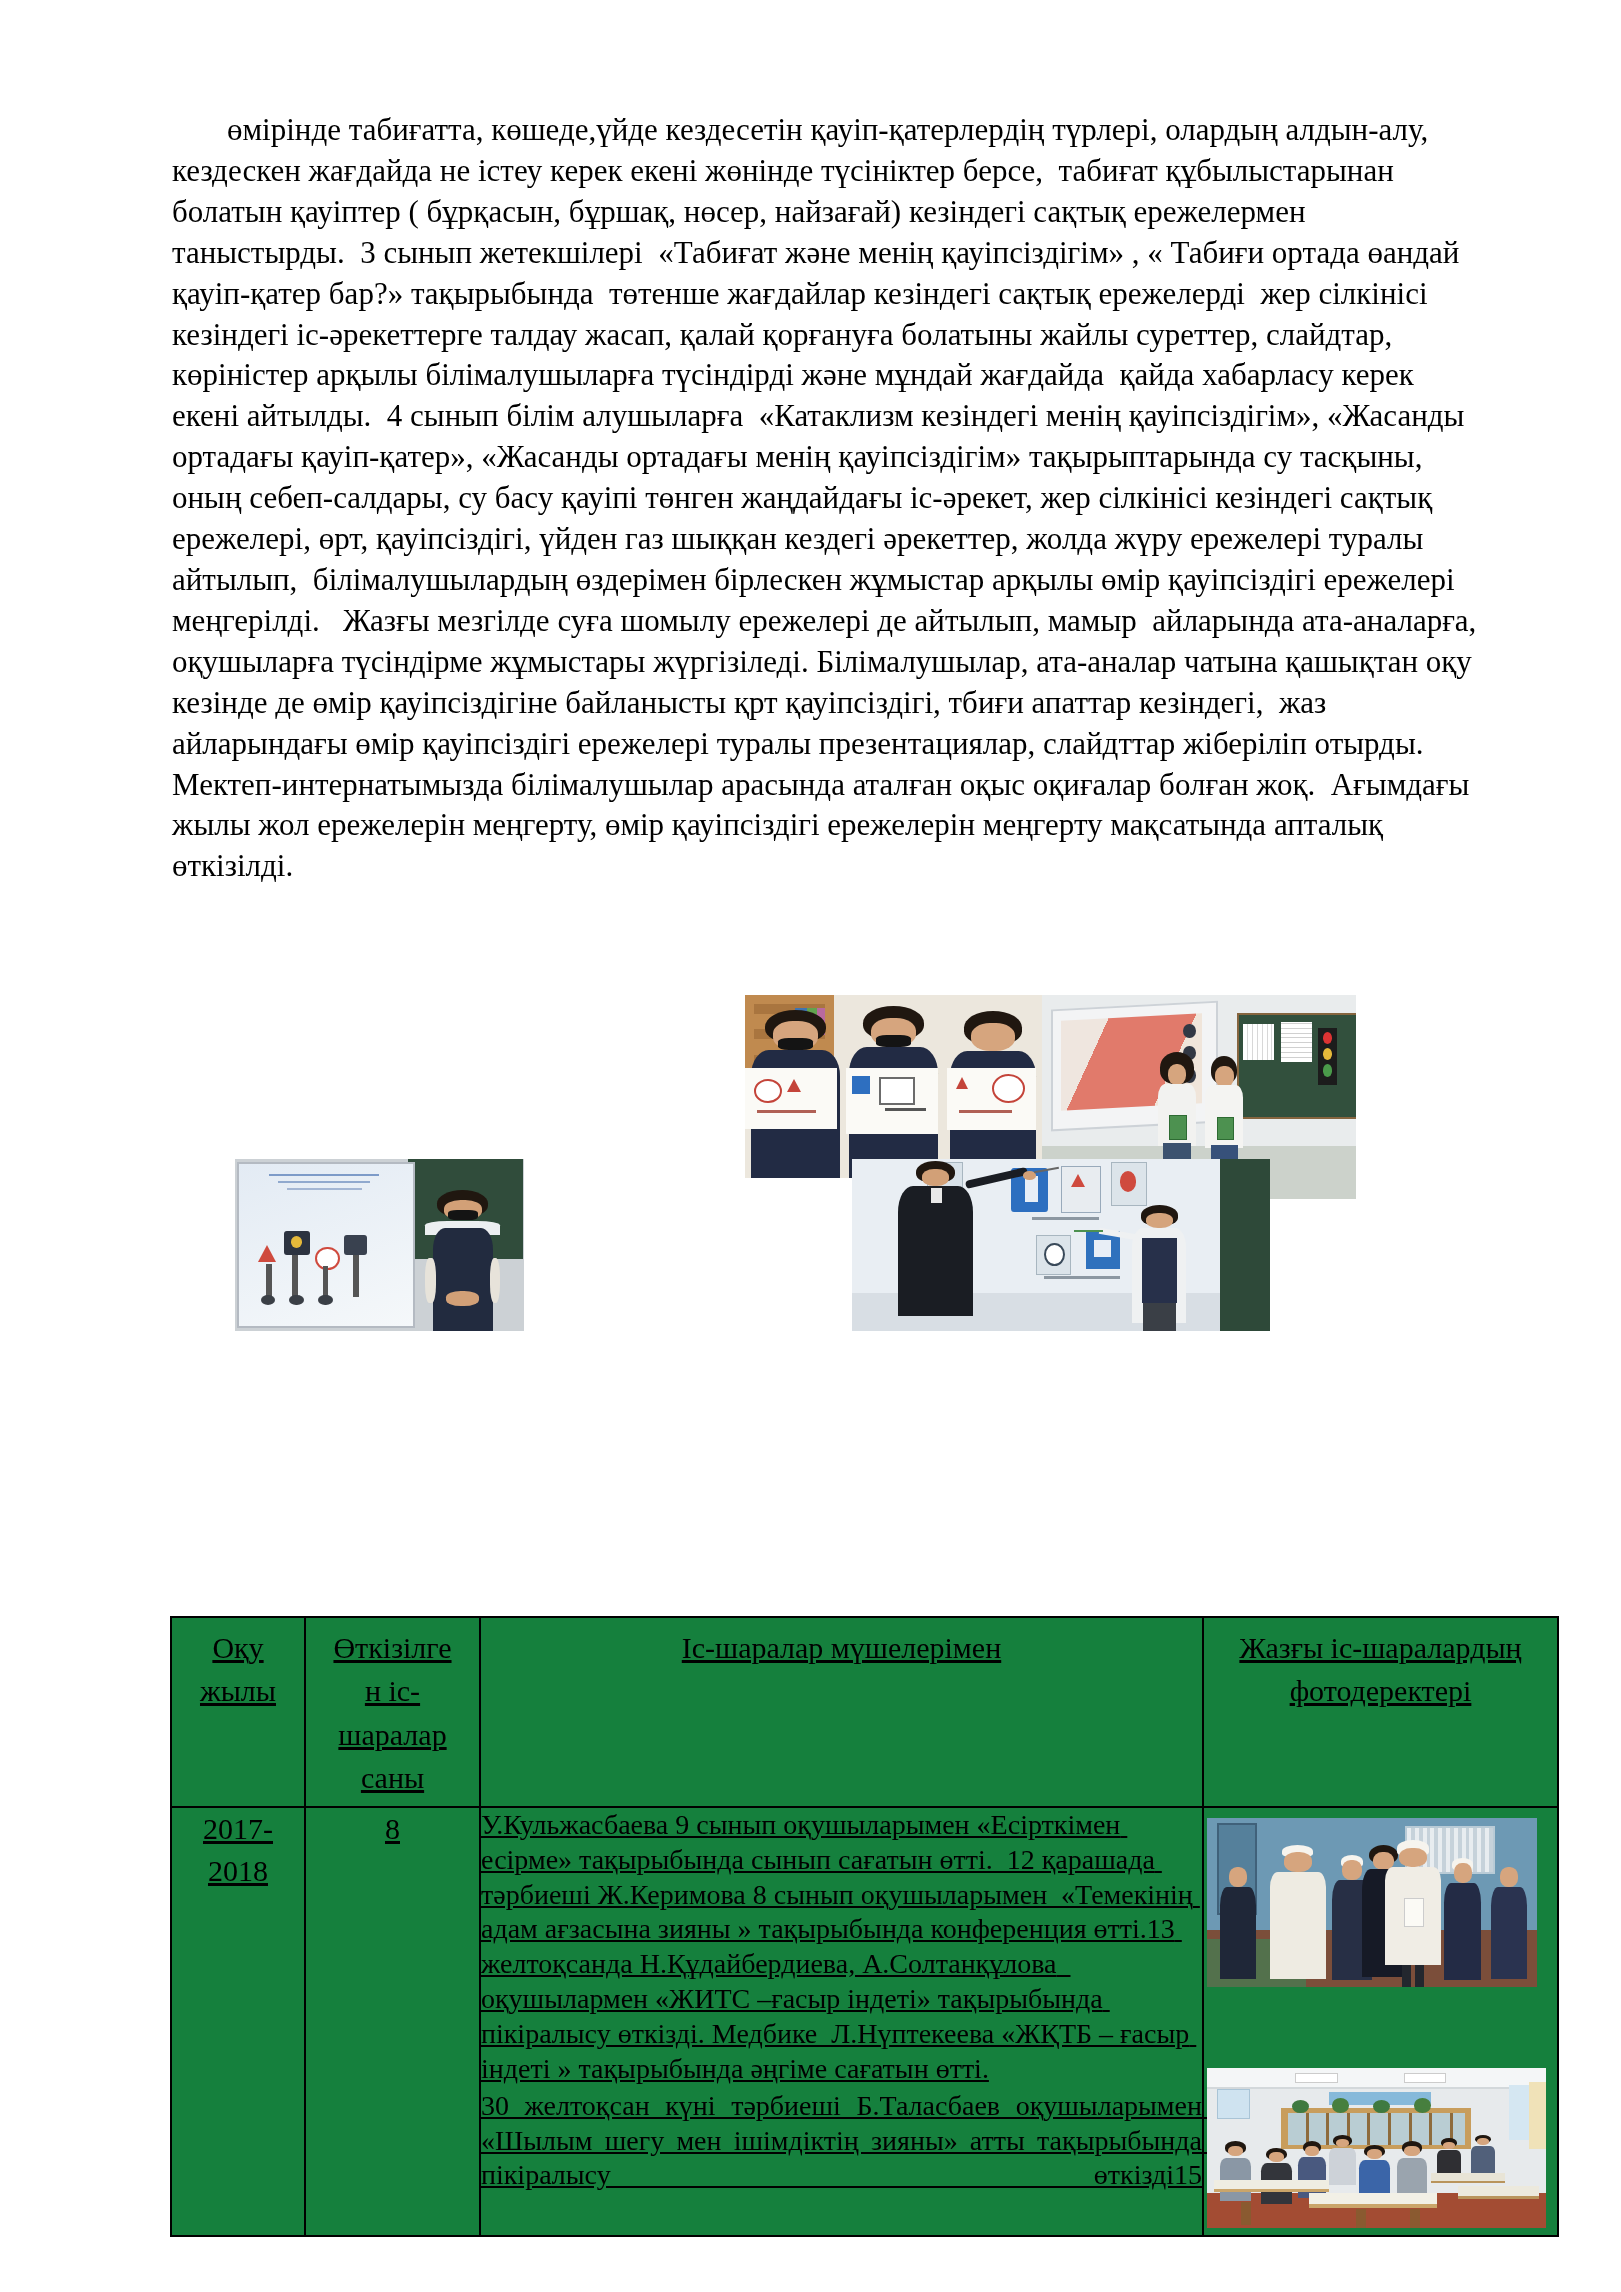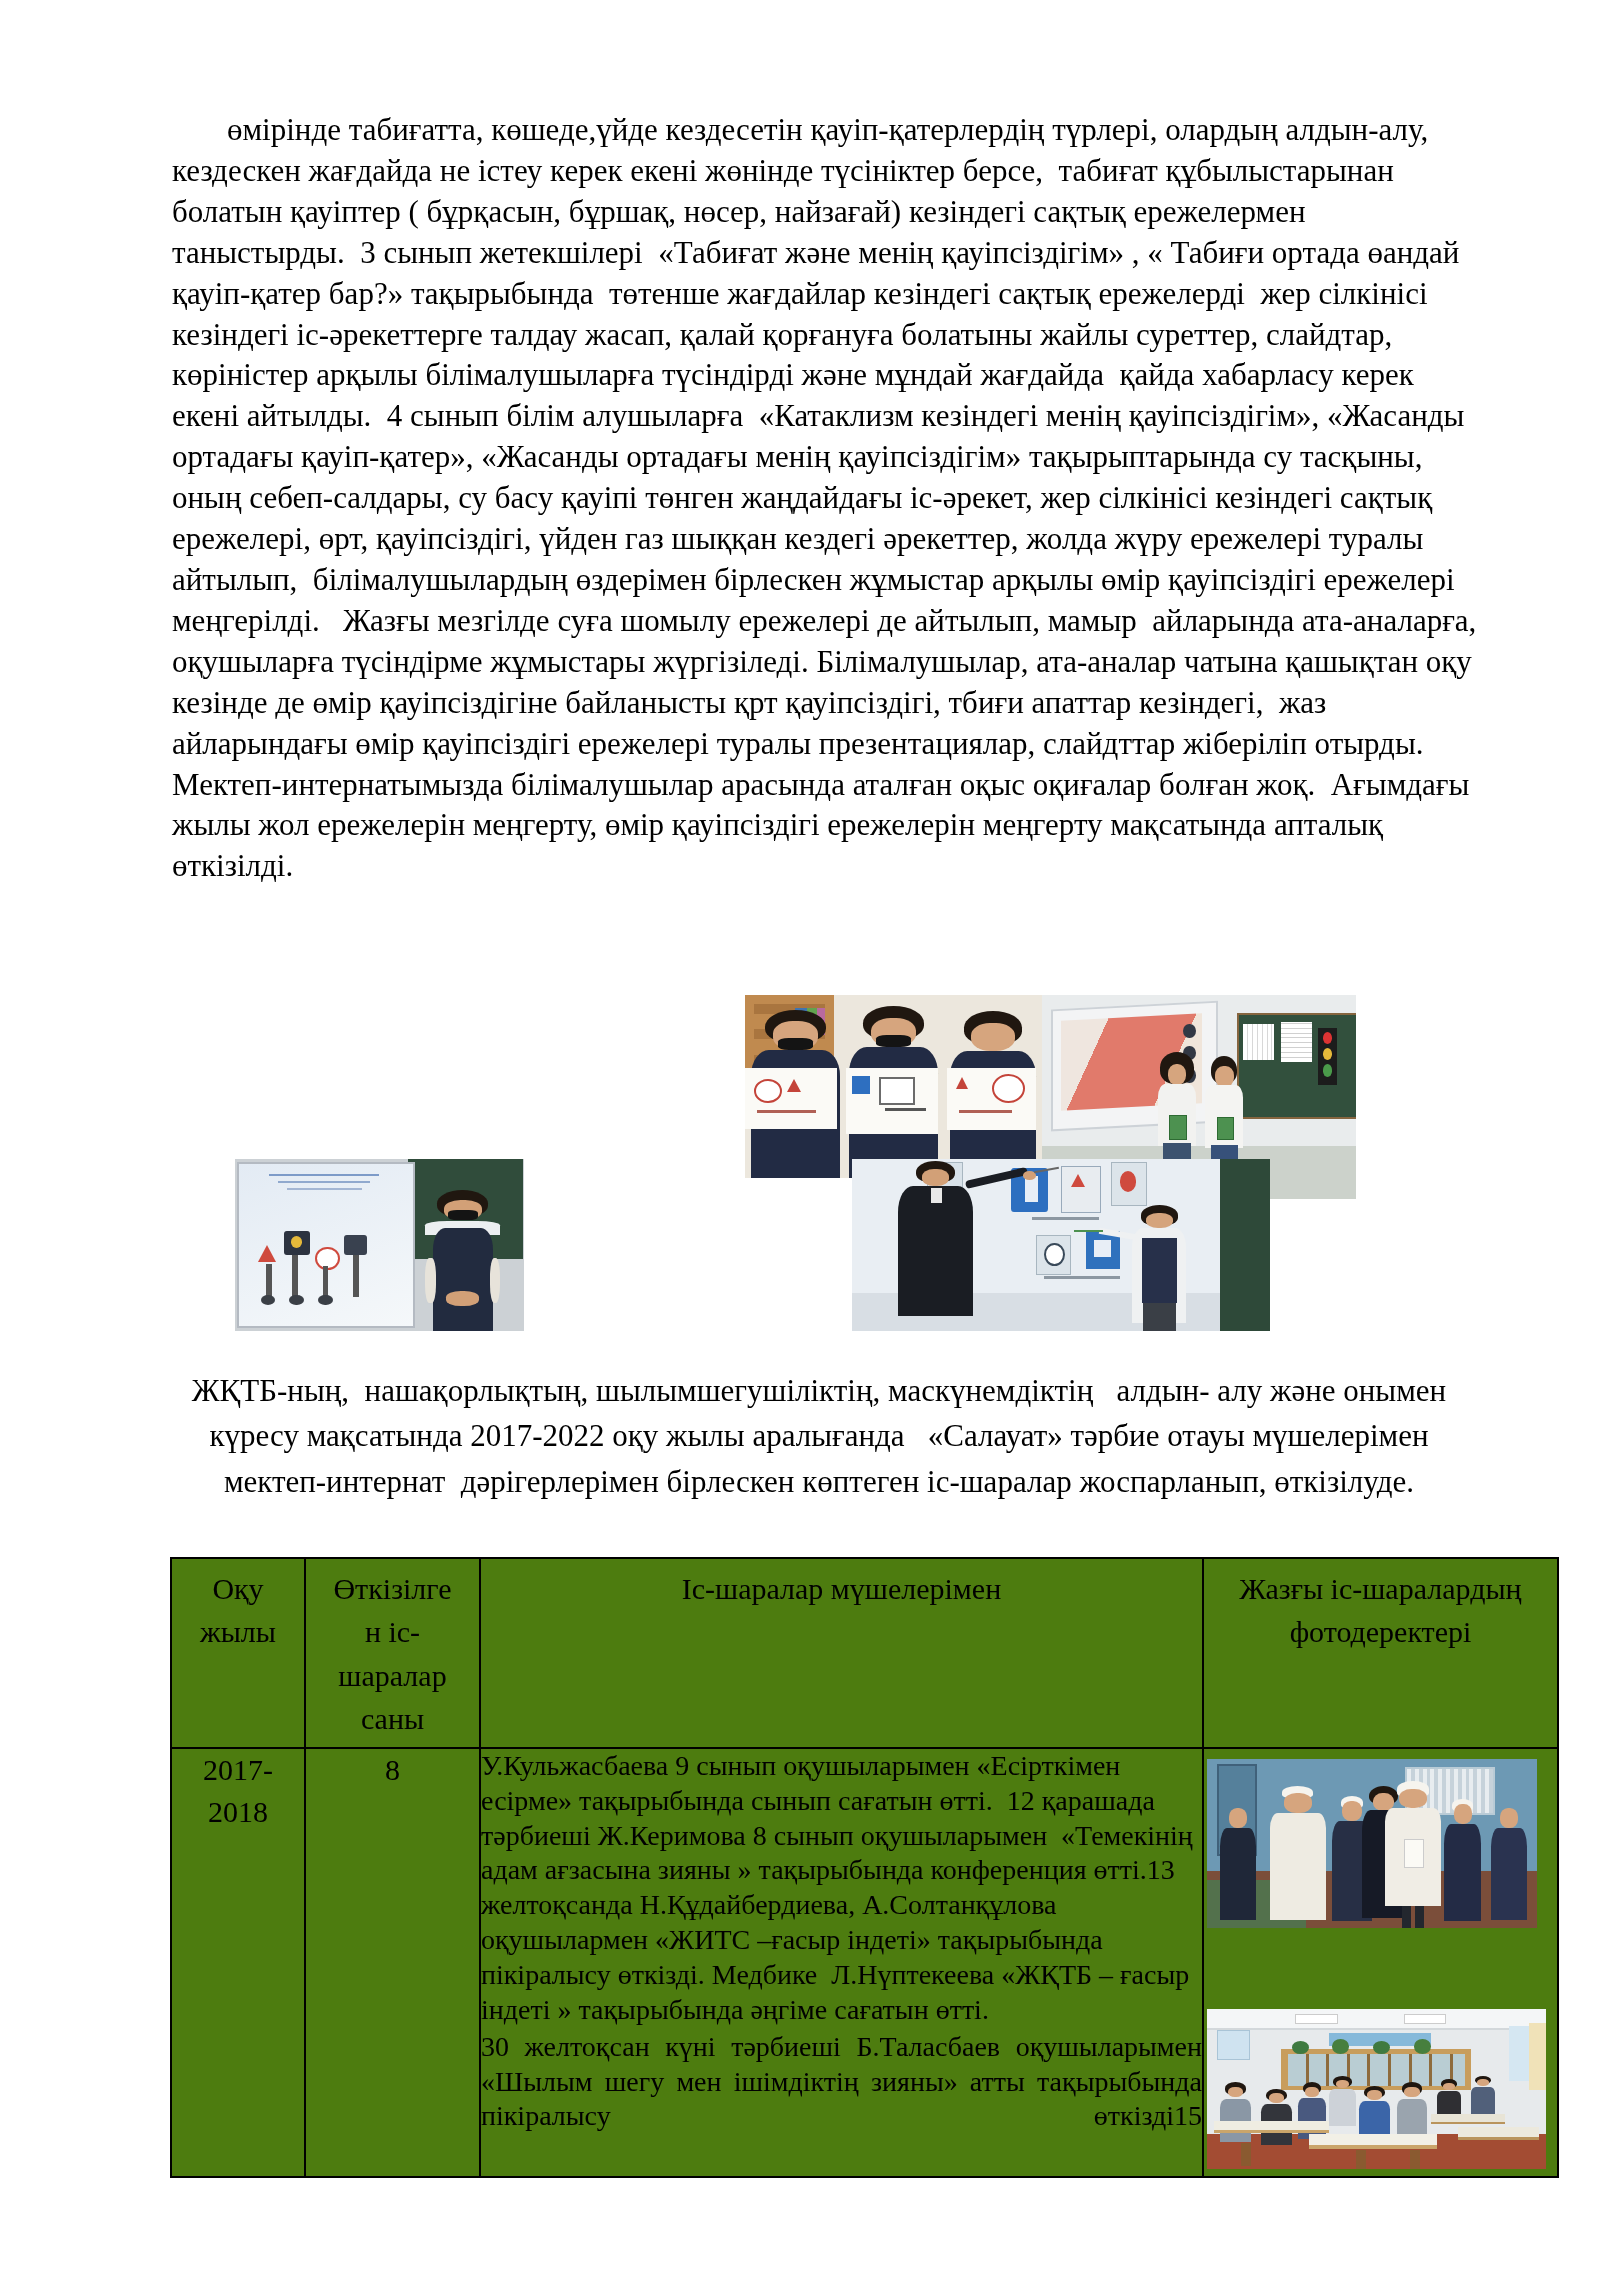--- a/index.html
+++ b/index.html
@@ -34,22 +34,22 @@
   .poster{position:absolute;background:#fbfaf6;border:1px solid #c6c9cc;}
 
   .ttl1{left:13%;top:56%;width:74%;font:italic bold 10.8px/1.15 "Liberation Serif",serif;
         color:#c01818;text-align:center;}
   .ttl2{left:24%;top:49%;width:52%;font:bold 9.8px/1.1 "Liberation Serif",serif;
         color:#8d1d14;text-align:center;}
   .ttl6{left:11%;top:27%;width:55%;font:bold 13.7px/1.3 "Liberation Sans",sans-serif;
         color:#fff;text-align:center;text-shadow:0 1px 2px rgba(120,40,30,.55);}
 
   
-  table.events{position:absolute;left:170px;top:1557px;border-collapse:collapse;table-layout:fixed;
-               background:#4d7c0f;}
+  table.events{position:absolute;left:170px;top:1616px;border-collapse:collapse;table-layout:fixed;
+               background:#15803d;text-decoration:underline;}
   table.events th,table.events td{border:2px solid #000;vertical-align:top;padding:0;}
   table.events th{font-weight:normal;font-size:30px;line-height:1.45;text-align:center;
                   height:180px;padding-top:7.8px;}
   th.hdr-count{padding-top:53px;}
   .pre{white-space:pre-line;}
   td.c-year,td.c-count{font-size:30px;line-height:1.4;text-align:center;padding-top:9.8px;}
   td.c-topics{padding:7.8px 11.8px 0 13.7px;font-size:28px;line-height:1.245;}
   .t1{white-space:pre-wrap;margin:0 0 2px 0;}
   .t2{white-space:pre-wrap;margin:0;text-align:justify;text-align-last:justify;}
   td.c-photos{position:relative;height:427px;}
@@ -196,21 +196,20 @@
         <i class="face" style="top:6%;height:12%;background:#d5a47c"></i>
         <i class="torso" style="top:18%;background:#eff1f2"></i>
         <i style="left:18%;top:26%;width:64%;height:52%;background:#27304a"></i>
         <i style="left:20%;top:78%;width:60%;height:22%;background:#3a3f46"></i>
       </i>
       <i style="left:59%;top:42%;width:9%;height:3.5%;background:#eff1f2;transform:rotate(10deg)"></i>
       <i style="left:53%;top:41%;width:7%;height:2px;background:#4d9150"></i>
     </div>
   </div>
 
-  <p class="salauat">ЖҚТБ-ның,  нашақорлықтың, шылымшегушіліктің, маскүнемдіктің   алдын- алу және онымен күресу мақсатында 2017-2022 оқу жылы аралығанда   «Салауат» тәрбие отауы мүшелерімен  мектеп-интернат  дәрігерлерімен бірлескен көптеген іс-шаралар жоспарланып, өткізілуде.</p>
 
   <table class="events">
     <colgroup>
         <col style="width:134px">
         <col style="width:175px">
         <col style="width:723px">
         <col style="width:355px">
       </colgroup>
     <tbody>
         <tr>

